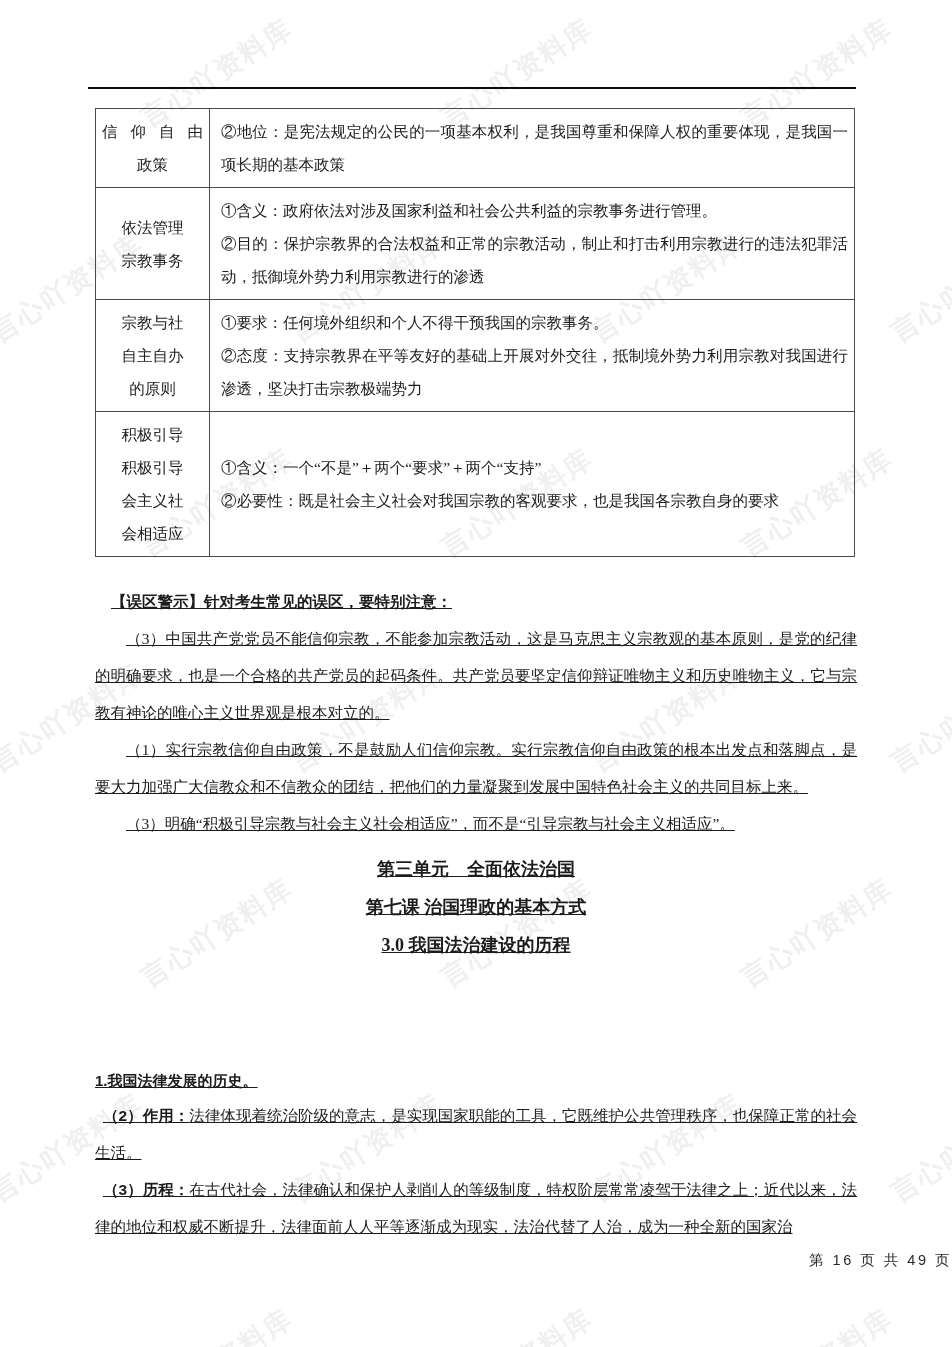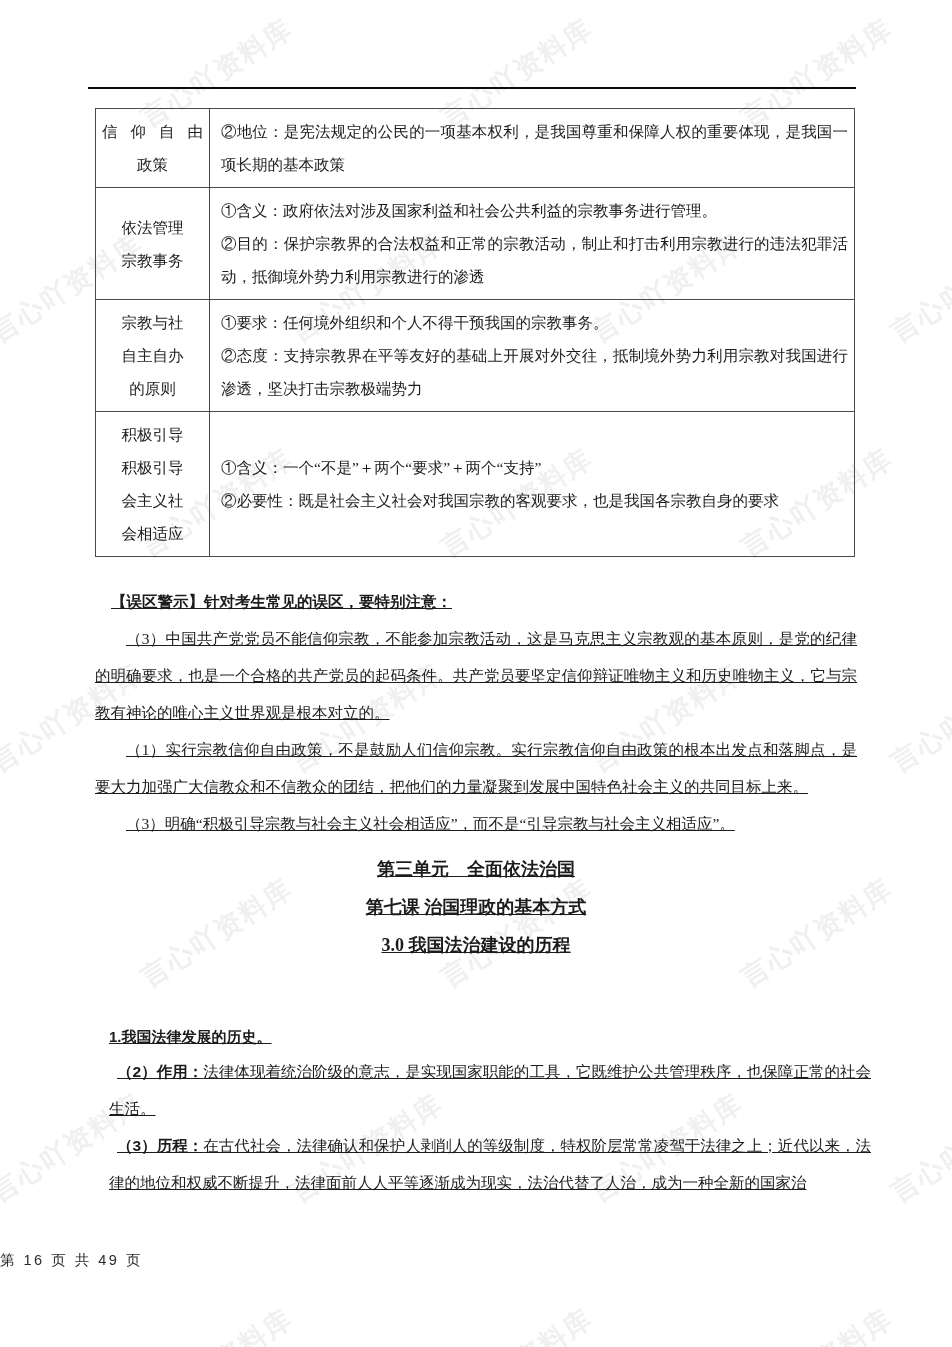--- a/index.html
+++ b/index.html
@@ -124,21 +124,21 @@
   .sans-bold {
     font-family: "Liberation Sans", "DejaVu Sans", sans-serif;
     font-weight: bold;
   }
 
   .footer {
     position: absolute;
     left: 0;
     top: 1251px;
     width: 952px;
-    text-align: left;
+    text-align: right;
     font-size: 14.5px;
     letter-spacing: 2.5px;
     font-family: "Liberation Sans", "DejaVu Sans", sans-serif;
     color: #2a2a2a;
   }
 </style>
 </head>
 <body>
 
 <div id="watermark-layer">
@@ -235,21 +235,21 @@
     <p class="para indent">（1）实行宗教信仰自由政策，不是鼓励人们信仰宗教。实行宗教信仰自由政策的根本出发点和落脚点，是要大力加强广大信教众和不信教众的团结，把他们的力量凝聚到发展中国特色社会主义的共同目标上来。</p>
     <p class="para indent">（3）明确“积极引导宗教与社会主义社会相适应”，而不是“引导宗教与社会主义相适应”。</p>
   </div>
 
   <div class="body-block" style="top: 850px;">
     <p class="heading-c h-unit">第三单元　全面依法治国</p>
     <p class="heading-c h-lesson">第七课 治国理政的基本方式</p>
     <p class="heading-c h-sec">3.0 我国法治建设的历程</p>
   </div>
 
-  <div class="body-block" style="top: 1020px; margin-left: 14px;">
+  <div class="body-block" style="top: 1064px;">
     <p class="para sans-bold" style="line-height:33px; font-size:15px;">1.我国法律发展的历史。</p>
 
 
     <p class="para" style="text-indent: 8px;"><span class="sans-bold">（2）作用：</span><span>法律体现着统治阶级的意志，是实现国家职能的工具，它既维护公共管理秩序，也保障正常的社会生活。</span></p>
 
     <p class="para" style="text-indent: 8px;"><span class="sans-bold">（3）历程：</span><span>在古代社会，法律确认和保护人剥削人的等级制度，特权阶层常常凌驾于法律之上；近代以来，法律的地位和权威不断提升，法律面前人人平等逐渐成为现实，法治代替了人治，成为一种全新的国家治</span></p>
   </div>
 
   <div class="footer">第 16 页  共 49 页</div>
 

